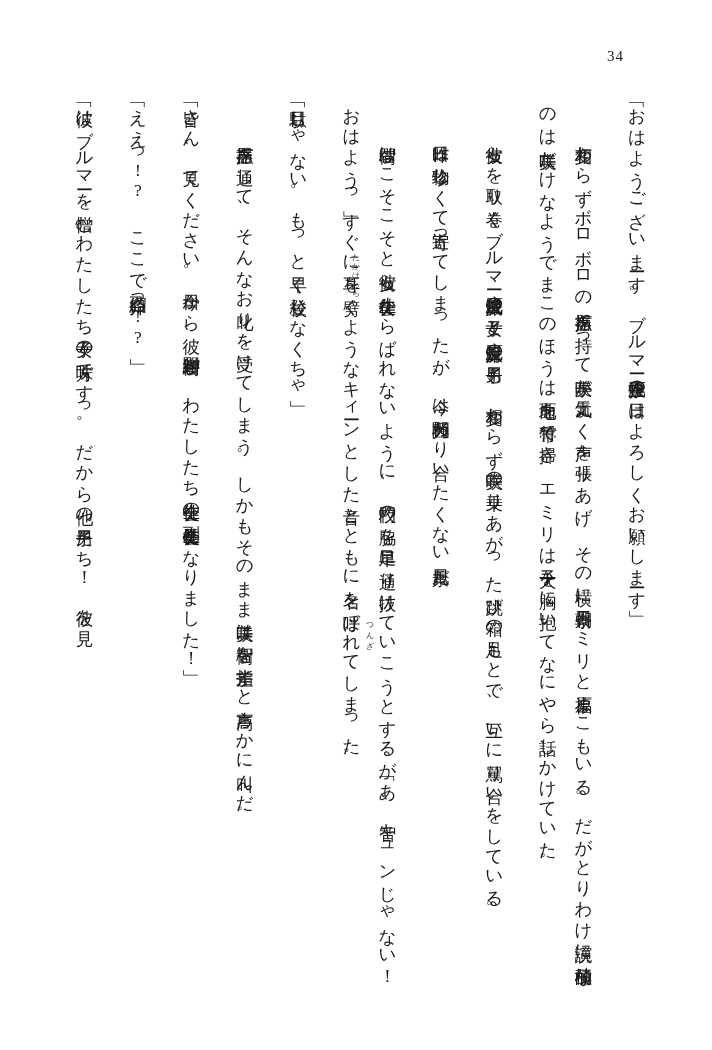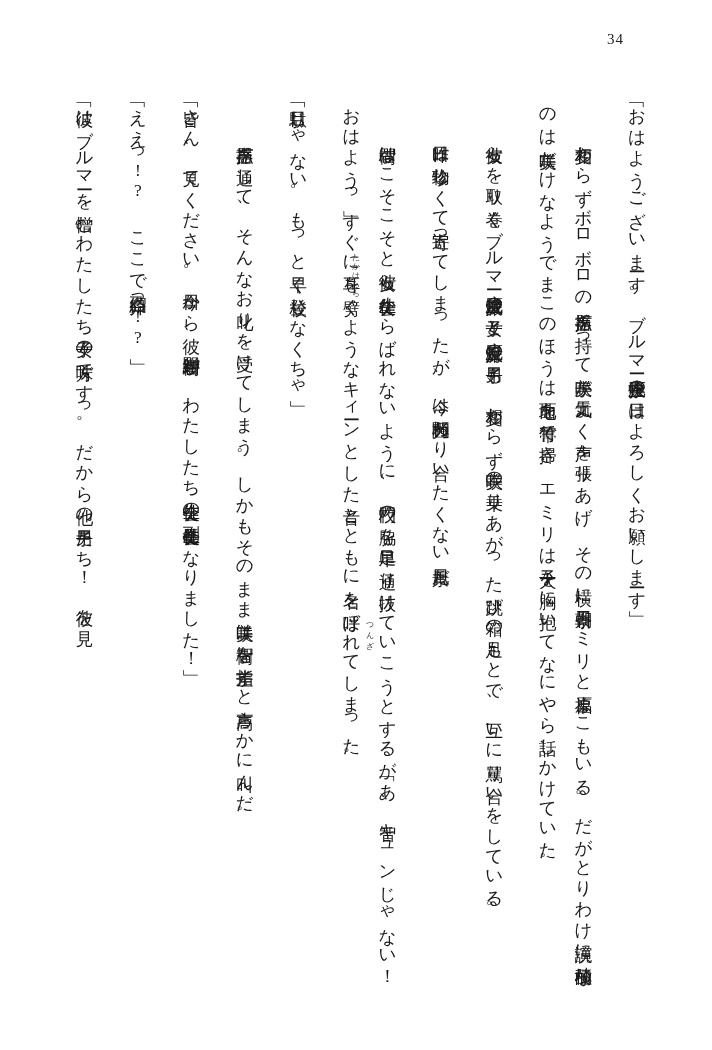--- a/index.html
+++ b/index.html
@@ -11,21 +11,21 @@
     position: relative;
     width: 712px;
     height: 1050px;
     background: #ffffff;
     overflow: hidden;
     font-family: "Liberation Serif", "DejaVu Serif", serif;
     color: #1a1a1a;
   }
   .page-number {
     position: absolute;
-    top: 31px;
+    top: 48px;
     right: 88px;
     font-size: 15px;
     letter-spacing: 1px;
     color: #222;
     margin-left: 17px;
   }
   .text-body {
     position: absolute;
     top: 96px;
     left: 48px;

